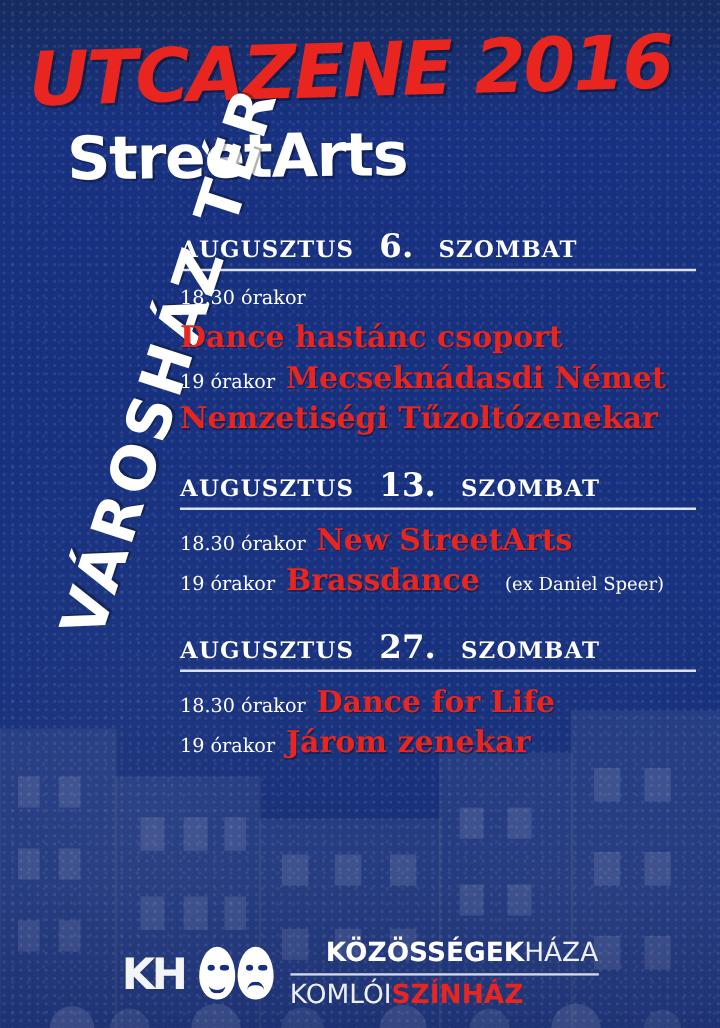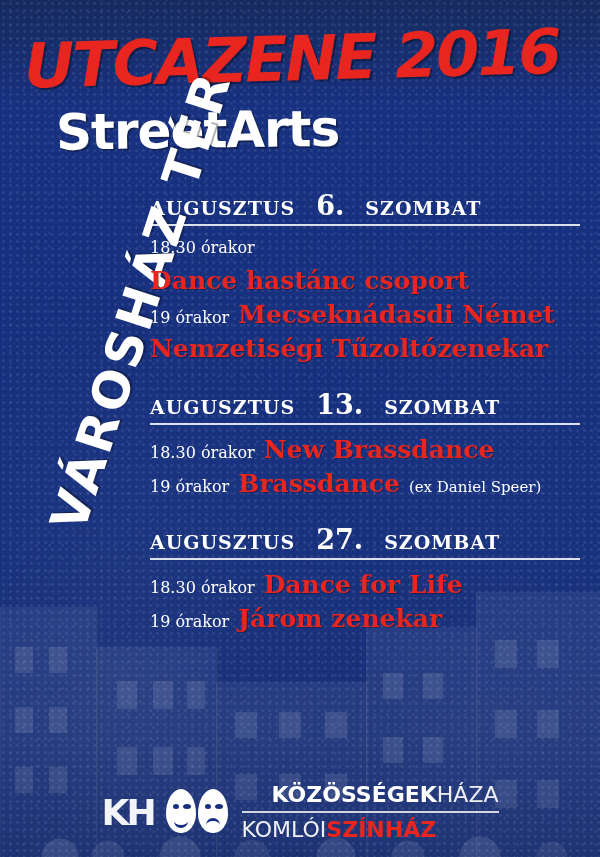--- a/index.html
+++ b/index.html
@@ -194,20 +194,21 @@
     font-family: "DejaVu Serif", serif;
     font-weight: bold;
     font-size: 25px;
     line-height: 29px;
     text-shadow: 1px 1px 0 rgba(0,0,0,0.30);
   }
   .ev-note {
     color: #ffffff;
     font-family: "DejaVu Serif", serif;
     font-size: 15px;
+    margin-left: 12px;
   }
   .ev-cont {
     color: #e8261f;
     font-family: "DejaVu Serif", serif;
     font-weight: bold;
     font-size: 25px;
     line-height: 29px;
     text-align: right;
     text-shadow: 1px 1px 0 rgba(0,0,0,0.30);
   }
@@ -392,21 +393,21 @@
     </div>
 
     <div class="block b2">
       <div class="date-line">
         <span class="date-month">AUGUSZTUS</span>
         <span class="date-day">13.</span>
         <span class="date-dow">SZOMBAT</span>
       </div>
       <div class="ev">
         <span class="ev-time">18.30 órakor</span>
-        <span class="ev-name">New Brassdance</span>
+        <span class="ev-name">New StreetArts</span>
       </div>
       <div class="ev">
         <span class="ev-time">19 órakor</span>
         <span class="ev-name">Brassdance</span>
         <span class="ev-note">(ex Daniel Speer)</span>
       </div>
     </div>
 
     <div class="block b3">
       <div class="date-line">

